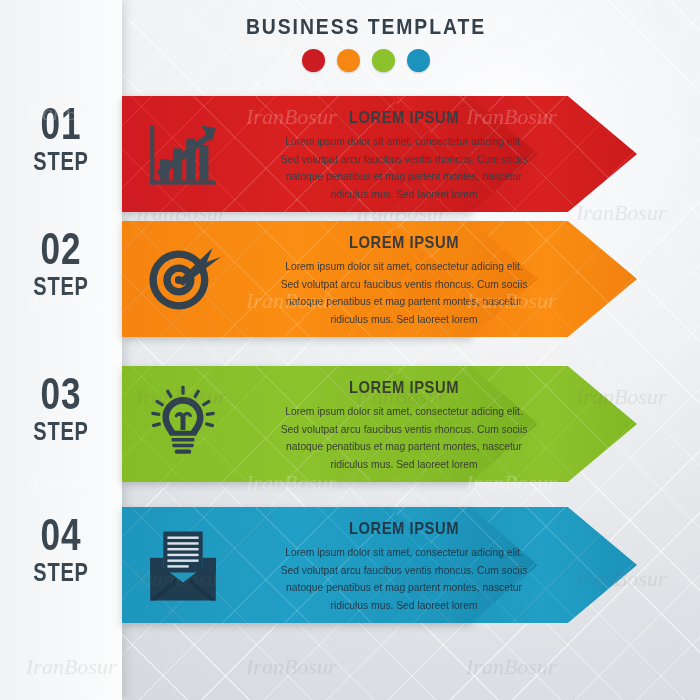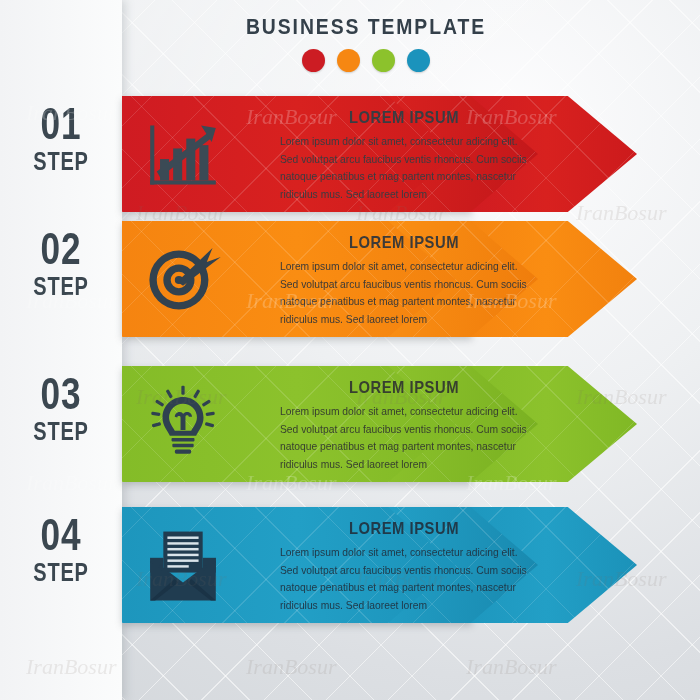--- a/index.html
+++ b/index.html
@@ -110,21 +110,21 @@
   .txt {
     position:absolute; left:232px; top:12px; width:248px; z-index:7;margin-left:48px;
   }
   .txt .head {
     font-size:17px; font-weight:bold; letter-spacing:0.6px; text-align:center;
     font-family:"Liberation Sans Narrow","Liberation Sans",sans-serif;
     transform:scaleX(0.87); transform-origin:center;
     margin-bottom:5px;
   }
   .txt .body {
-    font-size:10.3px; line-height:1.72; text-align:left;
+    font-size:10.3px; line-height:1.72; text-align:center;
   }
 
   
   #row-0 .bar, #row-0 .arrow-outer { background:linear-gradient(90deg,#cf1b22 0%,#d8211f 50%,#cc1a1c 100%); }
   #row-0 .arrow-inner { background:linear-gradient(100deg,#d8211f 0%,#c2171a 100%); }
   #row-0 .txt .head, #row-0 .txt .body { color:#3a3c42; }
   #row-0 .ic { fill:#3b4a55; }
 
   #row-1 .bar, #row-1 .arrow-outer { background:linear-gradient(90deg,#f58410 0%,#fa8d12 50%,#f2810e 100%); }
   #row-1 .arrow-inner { background:linear-gradient(100deg,#fa8f14 0%,#ef7c0b 100%); }

